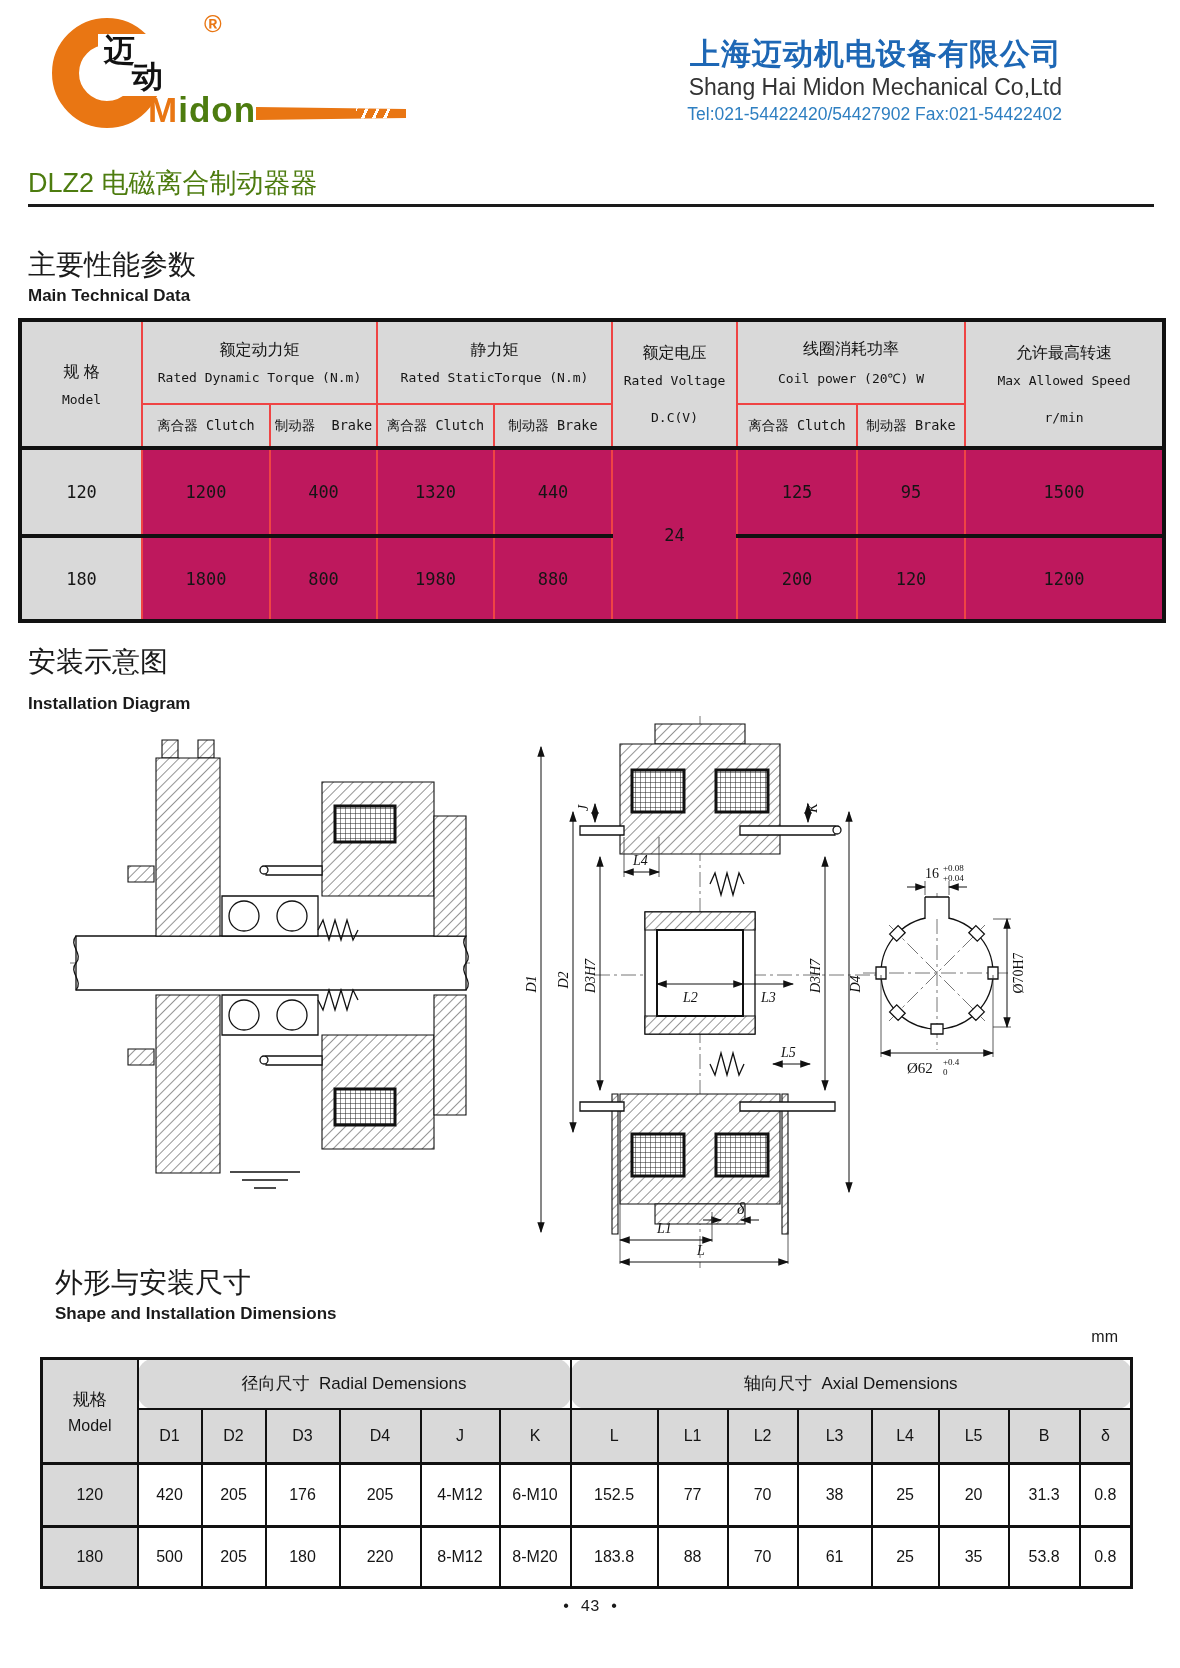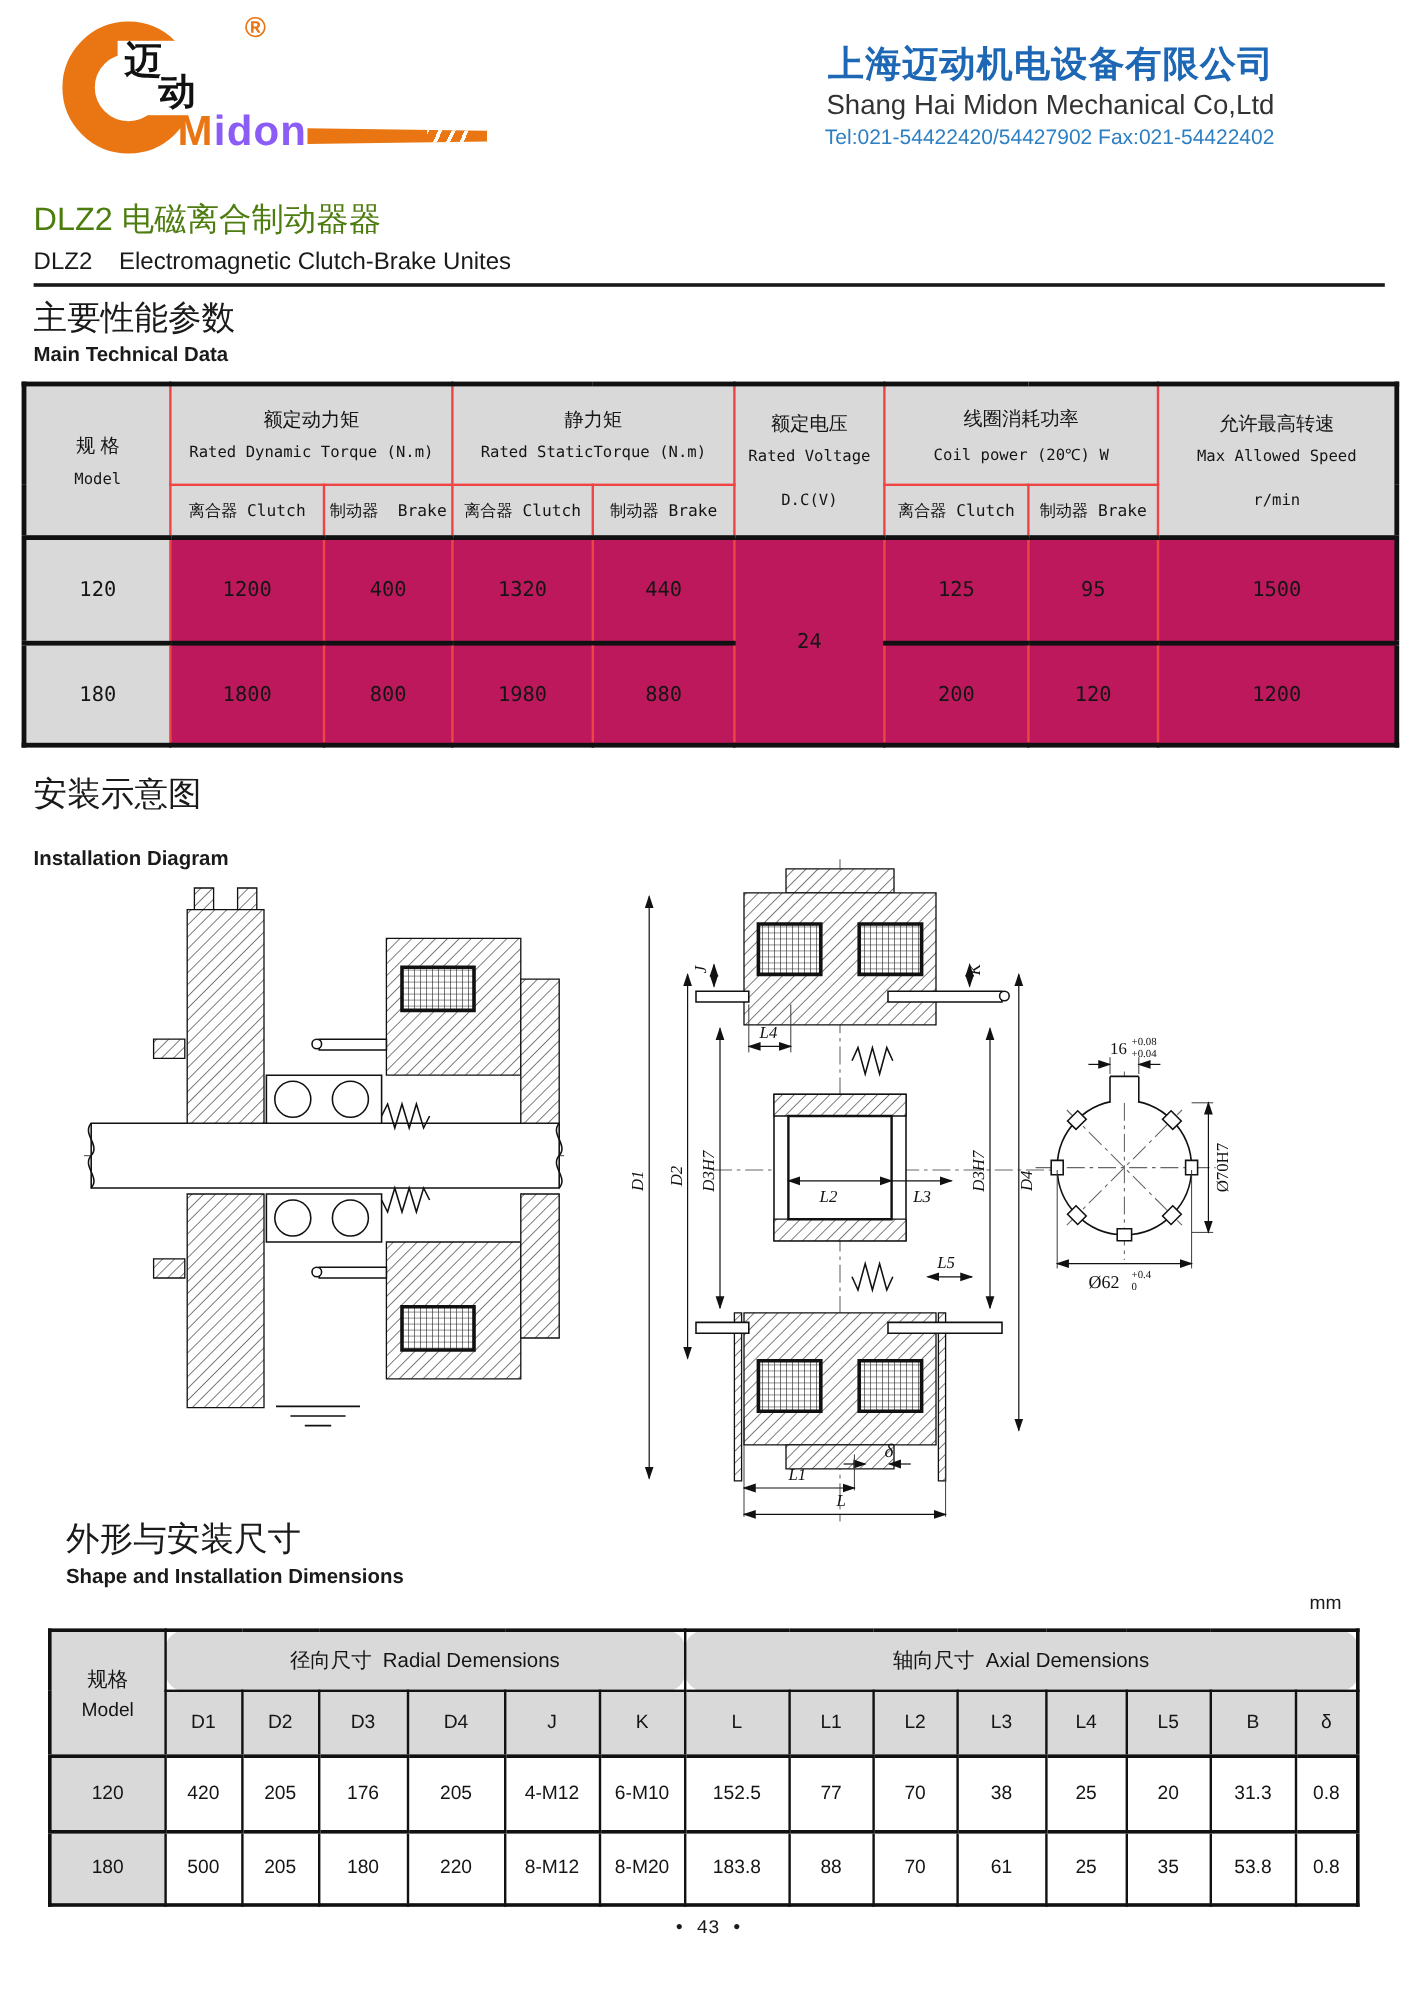--- a/index.html
+++ b/index.html
@@ -11,21 +11,21 @@
 
   
   .logo{left:52px;top:10px;width:380px;height:132px;}
   .ring{position:absolute;left:0;top:8px;width:56px;height:56px;border:27px solid #e97613;border-radius:50%;}
   .cnbox{position:absolute;left:46px;top:24px;width:70px;height:62px;background:#fff;}
   .lg-cn1{position:absolute;left:52px;top:20px;font-size:31px;font-weight:bold;color:#111;}
   .lg-cn2{position:absolute;left:80px;top:46px;font-size:31px;font-weight:bold;color:#111;}
   .lg-reg{position:absolute;left:152px;top:0px;font-size:24px;color:#e97613;font-weight:bold;}
   .lg-word{position:absolute;left:96px;top:80px;font-size:35px;font-weight:bold;letter-spacing:1px;}
   .lg-word .m{color:#e97613;}
-  .lg-word .idon{color:#8b5cf6;}
+  .lg-word .idon{color:#4d7c0f;}
   .lg-bar{position:absolute;left:204px;top:96px;width:150px;height:15px;background:#e97613;
           clip-path:polygon(0 6%,100% 20%,100% 80%,0 94%);}
   .lg-bar::after{content:"";position:absolute;right:14px;top:-1px;bottom:-1px;width:36px;
           background:repeating-linear-gradient(115deg,#fff 0 3px,rgba(255,255,255,0) 3px 10px);}
 
   
   .company{right:118px;top:36px;text-align:right;}
   .company .cn{color:#1d67b5;font-size:30px;font-weight:bold;letter-spacing:1px;line-height:36px;}
   .company .en{color:#333;font-size:23px;line-height:30px;}
   .company .tel{color:#2e7fc1;font-size:17.5px;line-height:24px;}
@@ -103,21 +103,20 @@
 </div>
 
 <div class="abs company">
   <div class="cn">上海迈动机电设备有限公司</div>
   <div class="en">Shang Hai Midon Mechanical Co,Ltd</div>
   <div class="tel">Tel:021-54422420/54427902 Fax:021-54422402</div>
 </div>
 
 <div class="abs titleblock">
   <div class="title-cn">DLZ2 电磁离合制动器器</div>
-  <div class="title-en">DLZ2    Electromagnetic Clutch-Brake Unites</div>
 </div>
 
 <div class="abs" style="left:28px;top:248px;">
   <div class="sec-cn">主要性能参数</div>
   <div class="sec-en">Main Technical Data</div>
 </div>
 
 <table class="abs t1">
   <colgroup>
     <col style="width:122px">
@@ -186,21 +185,21 @@
     <td>880</td>
     <td>200</td>
     <td>120</td>
     <td>1200</td>
   </tr>
 </tbody>
   </table>
 
 <div class="abs" style="left:28px;top:645px;">
   <div class="sec-cn">安装示意图</div>
-  <div class="sec-en" style="margin-top:26px;">Installation Diagram</div>
+  <div class="sec-en" style="margin-top:14px;">Installation Diagram</div>
 </div>
 
 <svg class="abs drawing" style="left:70px;top:738px;" width="400" height="455" viewBox="0 0 400 455">
   <defs>
     <pattern id="h1" patternUnits="userSpaceOnUse" width="7" height="7" patternTransform="rotate(45)">
       <rect width="7" height="7" fill="#fff"></rect>
       <line x1="0" y1="0" x2="0" y2="7" stroke="#3c3c3c" stroke-width="1.1"></line>
     </pattern>
     <pattern id="h2" patternUnits="userSpaceOnUse" width="5" height="5">
       <rect width="5" height="5" fill="#fff"></rect>

